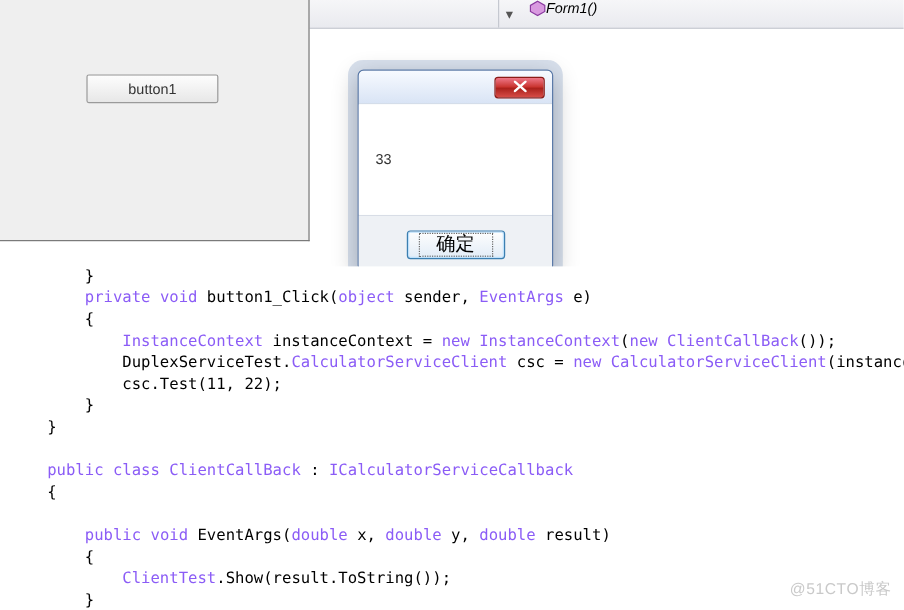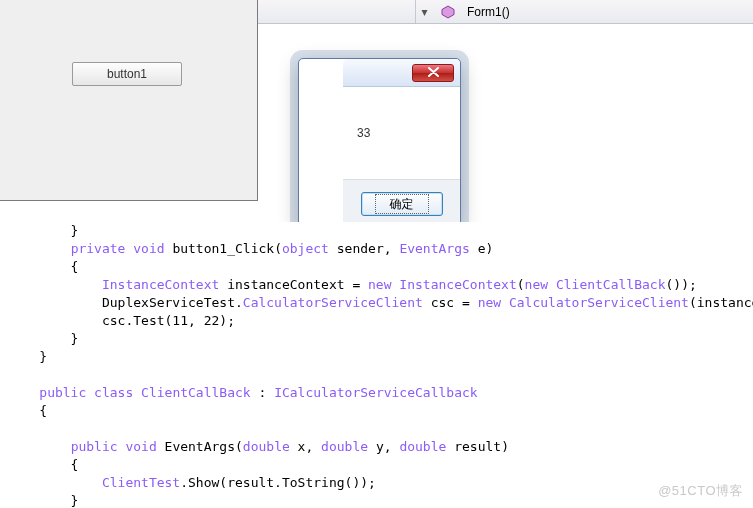--- a/index.html
+++ b/index.html
@@ -26,24 +26,25 @@
       border-left: 1px solid #c5c8d0;
       width: 18px;
       display: flex;
       align-items: center;
       justify-content: center;
       color: #555;
     }
     .nav-scope {
       flex: 1;
       display: flex;
-      align-items: center;
+      align-items: flex-start;
       padding-left: 8px;
-      gap: 12px;
-      font-size: 12px;
+      gap: 0;
+      font-size: 12px;
+      font-style: italic;
     }
     .method-icon {
       display: inline-flex;
       width: 14px; height: 14px;
       align-items: center;
       justify-content: center;
     }
     .form-designer {
       position: absolute;
       left: 0; top: 0;
@@ -68,21 +69,20 @@
       color: #333;
     }
     .msgbox {
       position: absolute;
       left: 298px; top: 58px;
       width: 163px; height: 168px;
       background: #fff;
       border: 1px solid #5b7aa8;
       border-radius: 5px;
       box-shadow: 0 0 0 8px rgba(100,130,180,0.25), 0 6px 20px rgba(0,0,0,0.3);
-      padding-left: 44px;
     }
     .msgbox-title {
       height: 28px;
       background: linear-gradient(#f7faff, #d9e4f5);
       border-bottom: 1px solid #bcc9dc;
       border-radius: 5px 5px 0 0;
       display: flex;
       align-items: center;
       justify-content: flex-end;
       padding: 0 6px;
@@ -116,21 +116,21 @@
       border-radius: 0 0 5px 5px;
     }
     .msgbox-ok {
       width: 82px; height: 24px;
       background: linear-gradient(#fefefe, #e2ecf7);
       border: 1px solid #3c7fb1;
       border-radius: 3px;
       display: flex;
       align-items: center;
       justify-content: center;
-      font-size: 12px;
+      font-size: 16px;
       box-shadow: inset 0 0 0 1px #bfe1fb;
     }
     .ok-inner { border: 1px dotted #666; padding: 0 14px; line-height: 18px; }
 
     .code-pane {
       position: absolute;
       left: 0; right: 0;
       top: 222px;
       bottom: 0;
       background: #fff;

